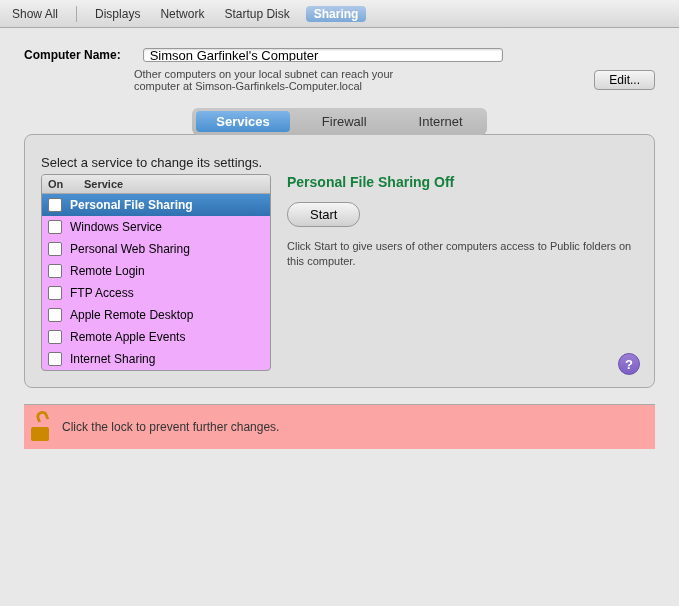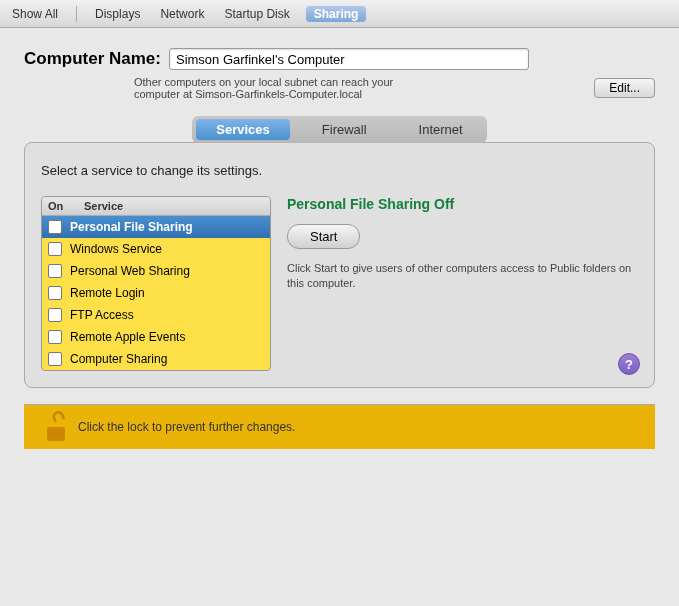--- a/index.html
+++ b/index.html
@@ -49,29 +49,29 @@
       position: relative;
     }
 
     
     .computer-name-row {
       display: flex;
       align-items: center;
       margin-bottom: 6px;
     }
     .computer-name-label {
-      font-size: 17px;
-      font-weight: bold;
-      margin-right: 8px;
+      font-size: 12px;
+      font-weight: bold;
+      margin-right: 22px;
       white-space: nowrap;
     }
     .computer-name-input {
       flex: 1;
       max-width: 360px;
-      height: 22px;
+      height: 14px;
       border: 1px solid #999;
       border-radius: 3px;
       padding: 2px 6px;
       font-size: 13px;
       background: white;
       box-shadow: inset 0 1px 2px rgba(0,0,0,0.15);
     }
     .computer-name-desc {
       font-size: 11px;
       color: #444;
@@ -129,35 +129,35 @@
       background: #e0e0e0;
       border: 1px solid #aaa;
       border-radius: 8px;
       width: 100%;
       padding: 20px 16px 16px 16px;
       position: relative;
     }
 
     .panel-instruction {
       font-size: 13px;
-      margin-bottom: 18px;
+      margin-bottom: 4px;
       color: #222;
     }
 
     
     .services-area {
       display: flex;
       gap: 16px;
     }
 
     .services-list-container {
       width: 230px;
       border: 1px solid #999;
       border-radius: 4px;
-      background: #fde047;
+      background: #f0abfc;
       overflow: hidden;
     }
     .list-header {
       display: flex;
       background: linear-gradient(to bottom, #e8e8e8, #d0d0d0);
       border-bottom: 1px solid #aaa;
       padding: 3px 6px;
       font-size: 11px;
       font-weight: bold;
       color: #333;
@@ -240,23 +240,23 @@
       font-weight: bold;
       display: flex;
       align-items: center;
       justify-content: center;
       cursor: pointer;
       border: 1px solid #6a4fb0;
     }
 
     
     .bottom-bar {
-      background: #eab308;
+      background: #fca5a5;
       border-top: 1px solid #aaa;
-      padding: 8px 20px;
+      padding: 8px 4px;
       display: flex;
       align-items: center;
       gap: 10px;
       margin-top: 16px;
     }
     .lock-icon {
       width: 24px;
       height: 28px;
       position: relative;
     }
@@ -349,25 +349,29 @@
           <div class="list-item">
             <div class="checkbox"></div>
             <span class="list-item-name">Remote Login</span>
           </div>
           <div class="list-item">
             <div class="checkbox"></div>
             <span class="list-item-name">FTP Access</span>
           </div>
           <div class="list-item">
             <div class="checkbox"></div>
+            <span class="list-item-name">Apple Remote Desktop</span>
+          </div>
+          <div class="list-item">
+            <div class="checkbox"></div>
             <span class="list-item-name">Remote Apple Events</span>
           </div>
           <div class="list-item">
             <div class="checkbox"></div>
-            <span class="list-item-name">Computer Sharing</span>
+            <span class="list-item-name">Internet Sharing</span>
           </div>
         </div>
 
         <div class="service-detail">
           <div class="service-status-title">Personal File Sharing Off</div>
           <button class="start-button">Start</button>
           <div class="service-detail-desc">Click Start to give users of other computers access to Public folders on this computer.</div>
         </div>
 
       </div>

